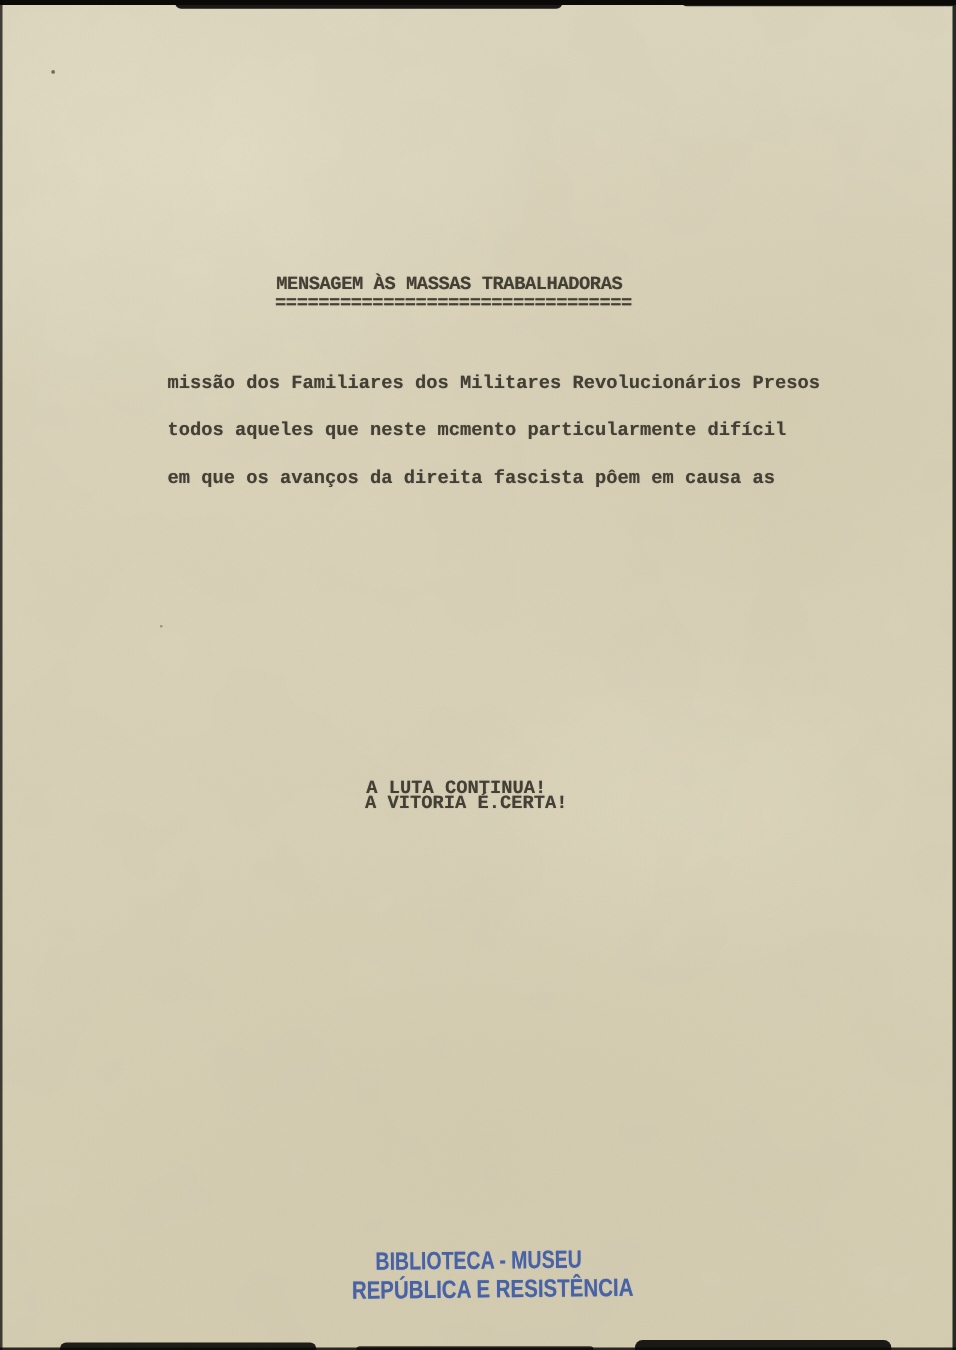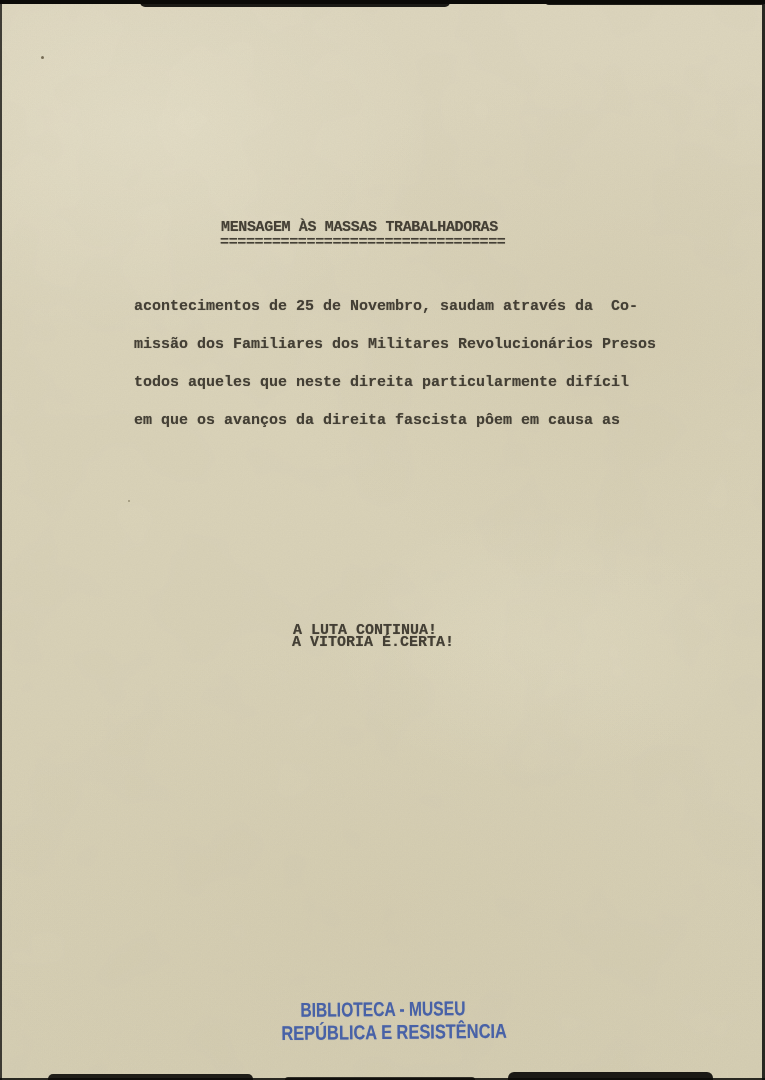--- a/index.html
+++ b/index.html
@@ -85,23 +85,22 @@
       <feColorMatrix type="matrix" values="0 0 0 0 0.42  0 0 0 0 0.38  0 0 0 0 0.28  0 0 0 0.06 0"></feColorMatrix>
     </filter>
     <rect width="765" height="1080" filter="url(#stains)"></rect>
     <rect width="765" height="1080" filter="url(#fineGrain)"></rect>
   </svg>
 
   <div class="typed title">MENSAGEM ÀS MASSAS TRABALHADORAS</div>
   <div class="typed underline">=================================</div>
 
   <div class="para">
-    <div class="pline">acontecimentos de 25 de Novembro, saudam através da  Co-</div>
     <div class="pline">missão dos Familiares dos Militares Revolucionários Presos</div>
-    <div class="pline">todos aqueles que neste direita particularmente difícil</div>
+    <div class="pline">todos aqueles que neste mcmento particularmente difícil</div>
     <div class="pline">em que os avanços da direita fascista pôem em causa as</div>
   </div>
 
   <div class="typed slogan1">A LUTA CONTINUA!</div>
   <div class="typed slogan2">A VITORIA É.CERTA!</div>
 
 
   <div class="stamp">
     <div class="stamp-line l1">BIBLIOTECA - MUSEU</div>
     <div class="stamp-line l2">REPÚBLICA E RESISTÊNCIA</div>

